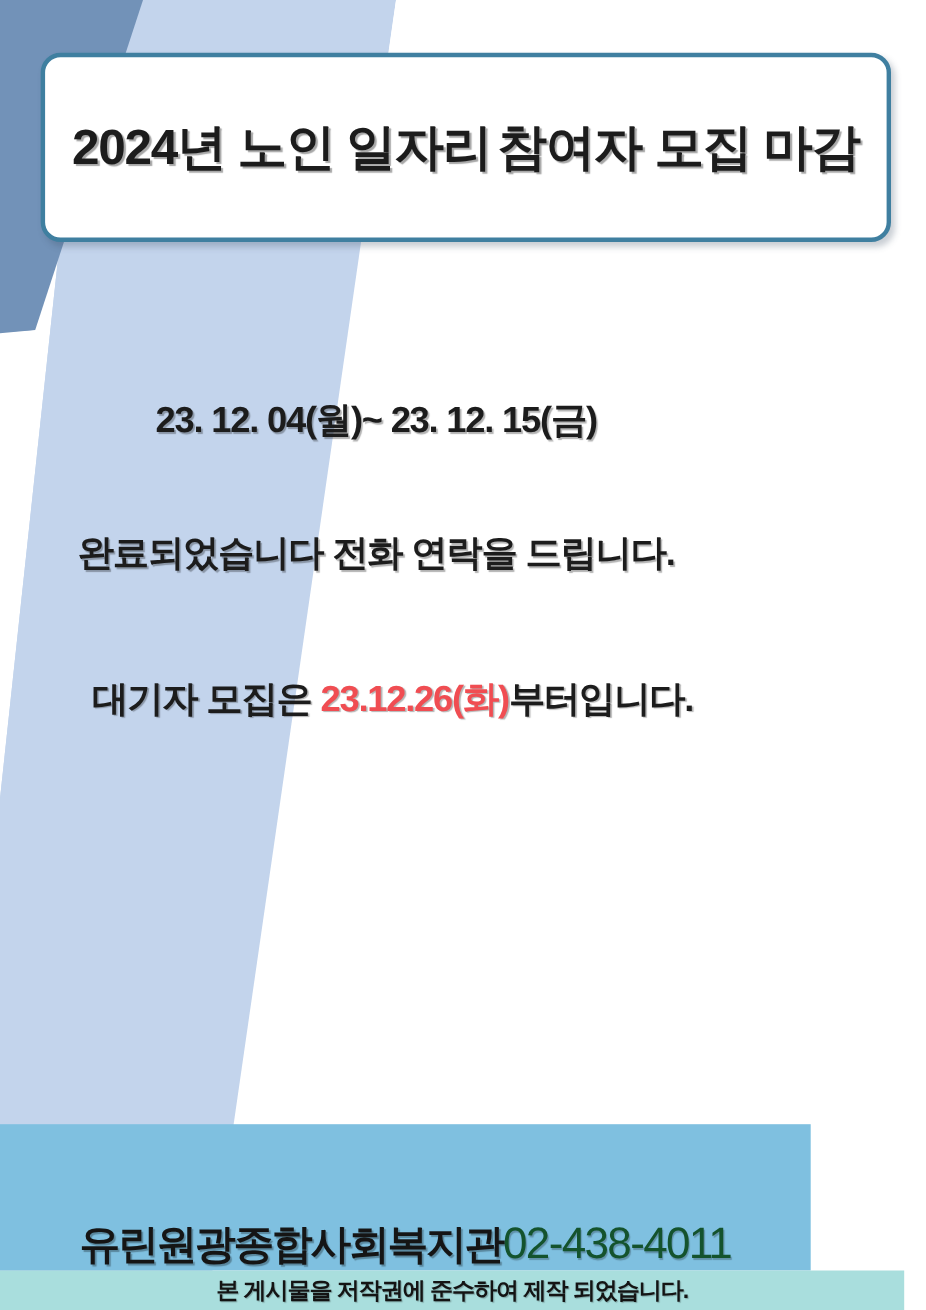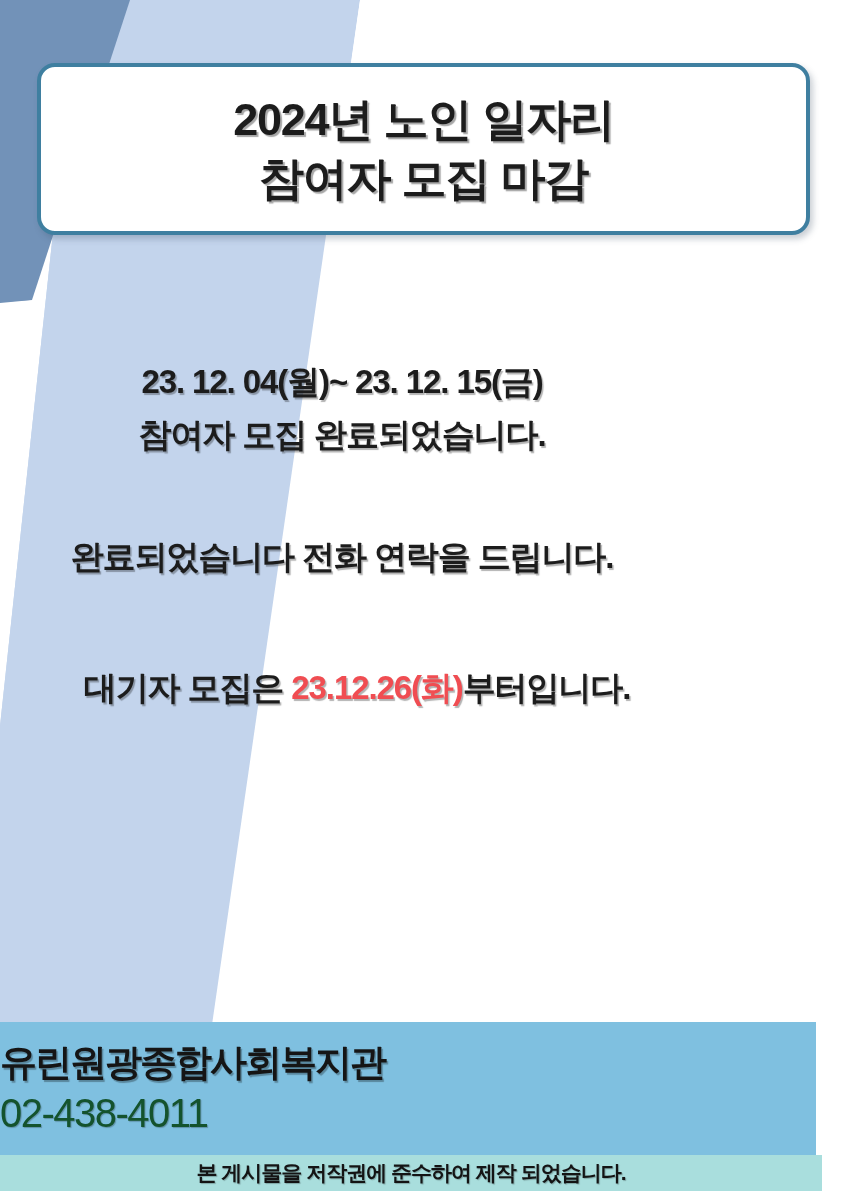--- a/index.html
+++ b/index.html
@@ -30,30 +30,30 @@
     top: 0;
     width: 842px;
     height: 1191px;
     pointer-events: none;
   }
 
   
   .title-box {
     position: absolute;
     left: 37px;
-    top: 63px;
+    top: 48px;
     width: 773px;
     height: 172px;
     box-sizing: border-box;
     background: #ffffff;
     border: 4px solid #3f7fa0;
     border-radius: 18px;
     box-shadow: 3px 4px 6px rgba(60, 80, 100, 0.28);
     display: flex;
-    flex-direction: column;
+    flex-direction: row;
     align-items: center;
     justify-content: center;
     gap: 6px;
     z-index: 5;
   }
   .title-line {
     font-size: 45px;
     font-weight: bold;
     color: #1c1c1c;
     letter-spacing: -1.2px;
@@ -88,26 +88,26 @@
 
   .hl {
     color: #f04d52;
   }
 
   
   .footer-main {
     position: absolute;
     left: 0;
     top: 1022px;
-    width: 816px;
+    width: 737px;
     height: 133px;
     background: #7fc0e0;
     display: flex;
-    flex-direction: column;
-    align-items: flex-start;
+    flex-direction: row;
+    align-items: flex-end;
     justify-content: center;
     z-index: 3;
   }
   .org-name {
     font-size: 37px;
     font-weight: bold;
     color: #151515;
     letter-spacing: -2px;
     line-height: 1.25;
     text-shadow: 1.5px 1.5px 1px rgba(0,0,0,0.30);
@@ -163,21 +163,20 @@
 
   <div class="title-box">
     <div class="title-line">2024년 노인 일자리</div>
     <div class="title-line">참여자 모집 마감</div>
   </div>
 
   <div class="body-area">
 
     <div class="para p1">
       <div class="para-line">23. 12. 04(월)~ 23. 12. 15(금)</div>
-      <div class="para-line">참여자 모집 완료되었습니다.</div>
     </div>
 
     <div class="para p2">
       <div class="para-line">완료되었습니다 전화 연락을 드립니다.</div>
     </div>
 
     <div class="para p3">
       <div class="para-line"><span>대기자 모집은 </span><span class="hl">23.12.26(화)</span><span>부터입니다.</span></div>
     </div>
 

